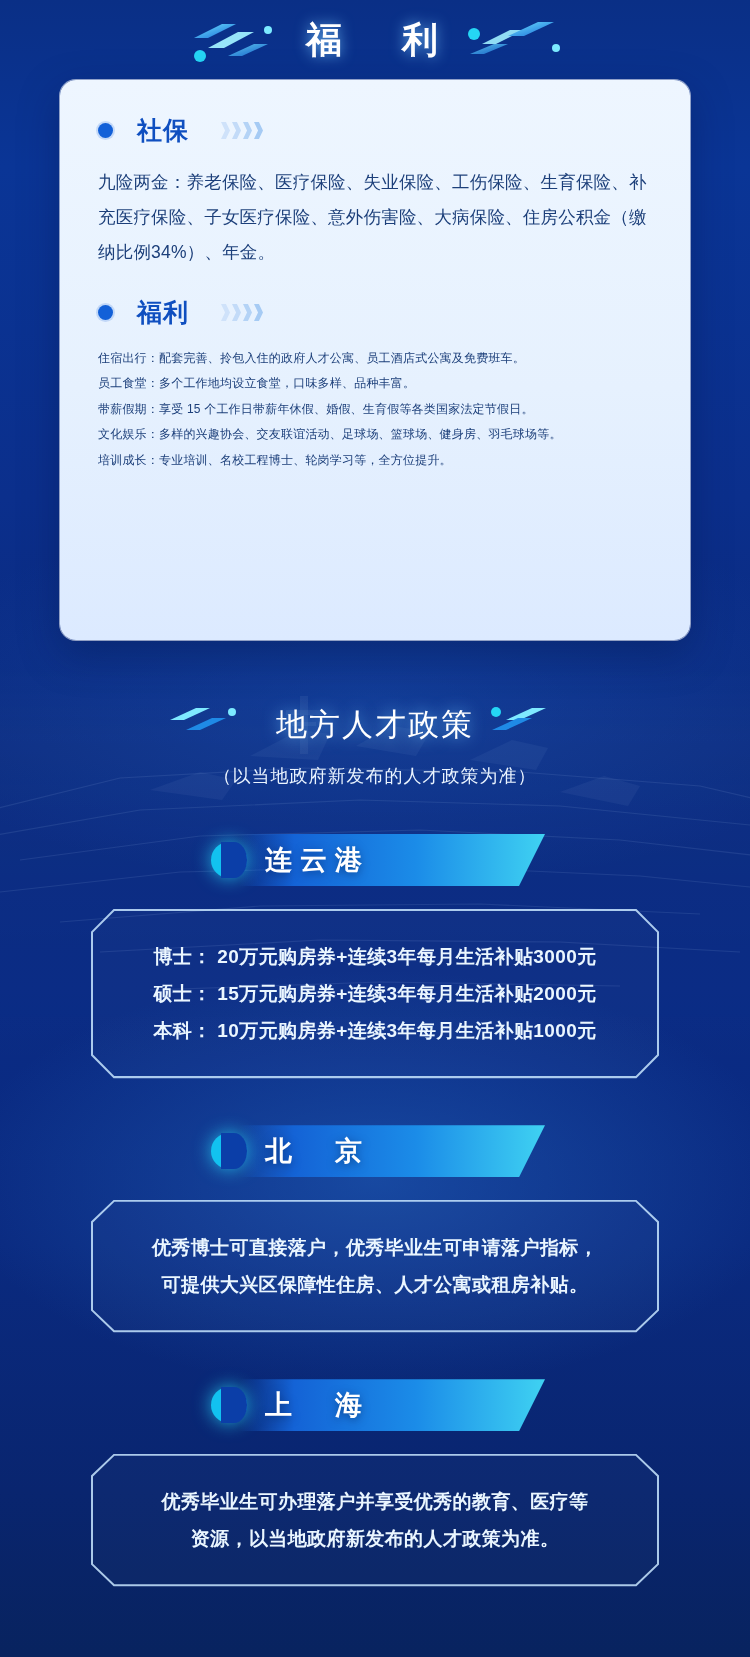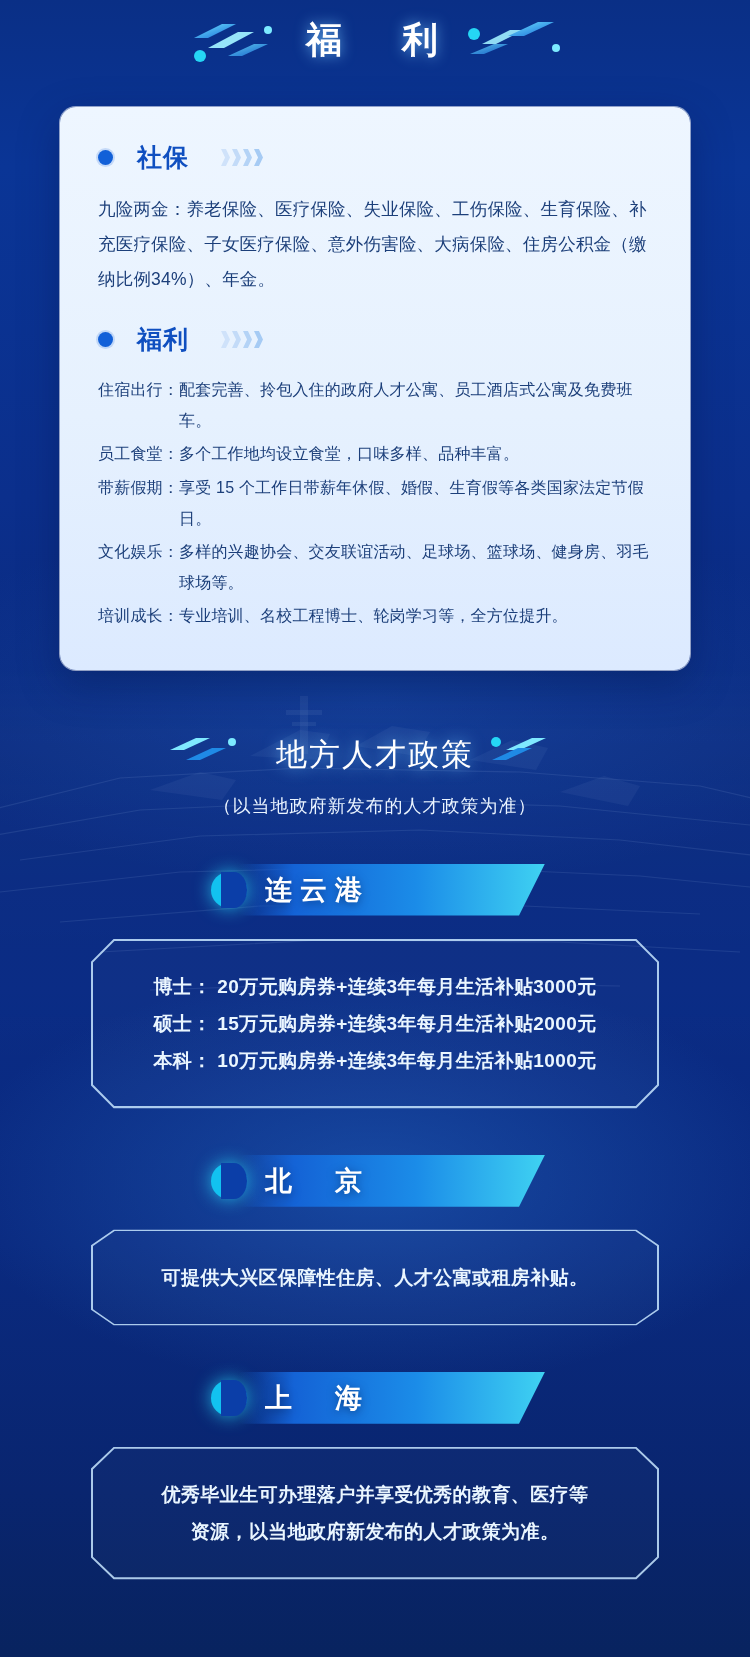--- a/index.html
+++ b/index.html
@@ -16,21 +16,21 @@
   
   .bg-ship{
     position:absolute; left:0; top:660px; width:750px; height:420px;
     opacity:0.30; pointer-events:none;
     background:
       linear-gradient(180deg, rgba(255,255,255,0.00) 0%, rgba(160,200,255,0.10) 18%, rgba(140,190,255,0.06) 55%, rgba(255,255,255,0) 100%);
   }
   .bg-ship svg{ display:block; }
 
   
-  .title-wrap{ position:relative; height:107px; }
+  .title-wrap{ position:relative; height:80px; }
   .title-row{
     position:absolute; left:0; right:0; top:16px;
     display:flex; align-items:center; justify-content:center; gap:14px;
   }
   .title-main{
     font-size:36px; font-weight:bold; letter-spacing:12px;
     color:#fff; text-shadow:0 0 14px rgba(120,200,255,0.8);
     padding-left:6px;
   }
   .deco-left, .deco-right{ position:relative; width:104px; height:46px; }
@@ -58,21 +58,21 @@
   .chev i:nth-child(2){ background:#c3dbf8; }
   .chev i:nth-child(3){ background:#b4d3f6; }
   .chev i:nth-child(4){ background:#a6cbf4; }
 
   .para{
     font-size:17.5px; line-height:2.0; color:#1c3f7a; letter-spacing:0.2px;
     margin-bottom:26px;
   }
   .items{ margin-bottom:4px; }
   .item{
-    display:flex; font-size:16px; line-height:1.95; color:#1c3f7a;
+    display:flex; font-size:12px; line-height:1.95; color:#1c3f7a;
     margin-bottom:2px; letter-spacing:0.2px;
   }
   .item .k{ white-space:nowrap; }
   .item .v{ flex:1; }
 
   
   .policy{ position:relative; margin-top:62px; }
   .policy-title-row{
     display:flex; align-items:center; justify-content:center; gap:10px;
   }
@@ -267,20 +267,21 @@
   <div class="city-banner">
     <div class="bar"></div>
     <div class="circle"></div>
     <div class="city-name">北　京</div>
   </div>
   <div class="frame">
     <svg class="edge" viewBox="0 0 570 140" preserveAspectRatio="none" aria-hidden="true">
       <path d="M24 2 L546 2 L568 24 L568 116 L546 138 L24 138 L2 116 L2 24 Z" fill="rgba(255,255,255,0.02)" stroke="rgba(200,230,255,0.85)" stroke-width="2"></path>
     </svg>
     <div class="lines">
+      <div class="fline">优秀博士可直接落户，优秀毕业生可申请落户指标，</div>
       <div class="fline">可提供大兴区保障性住房、人才公寓或租房补贴。</div>
     </div>
   </div>
 
   <div class="city-banner">
     <div class="bar"></div>
     <div class="circle"></div>
     <div class="city-name">上　海</div>
   </div>
   <div class="frame">

